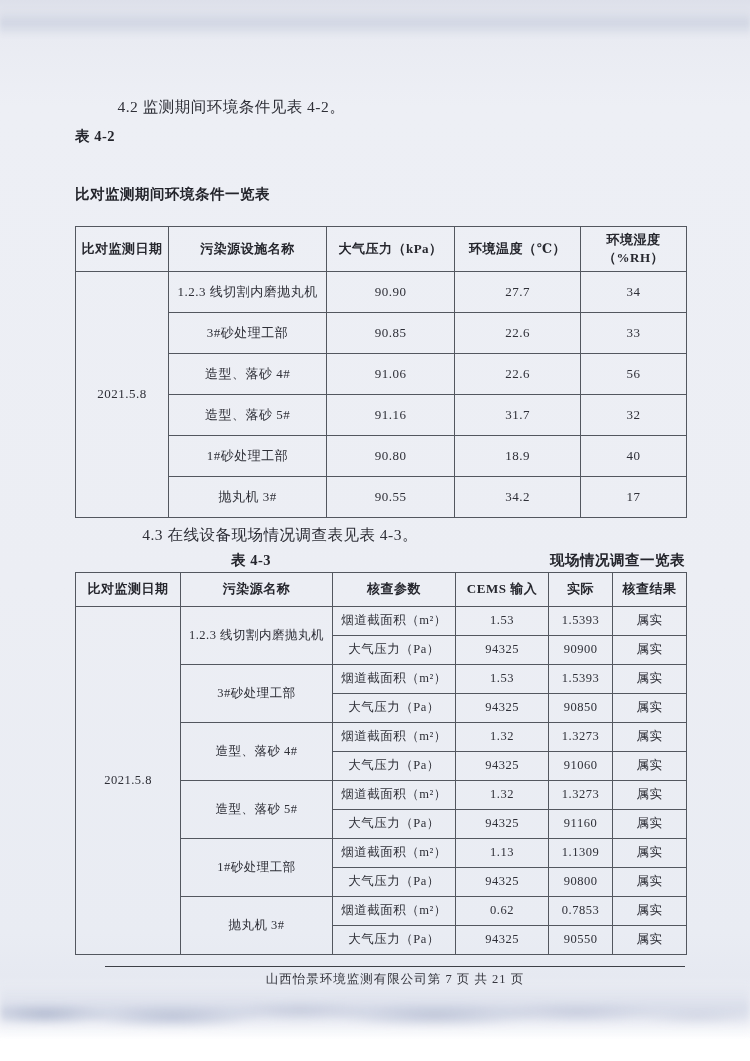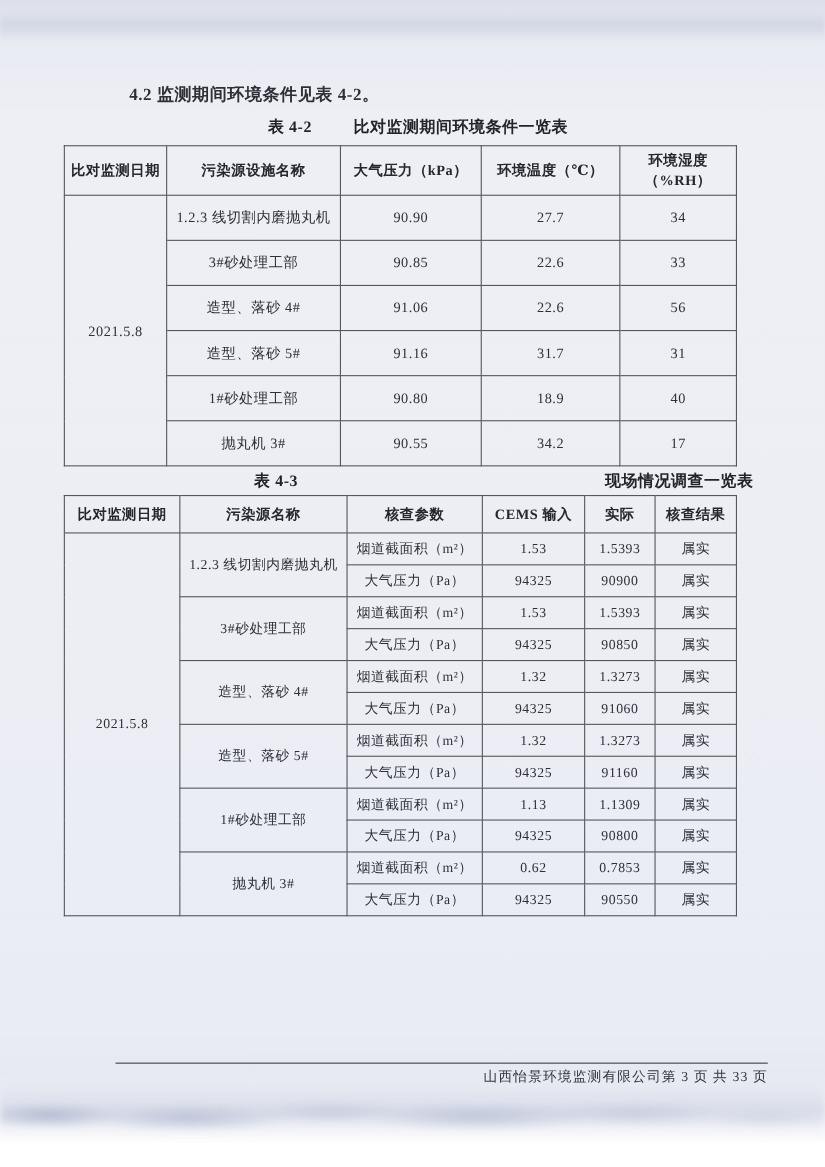--- a/index.html
+++ b/index.html
@@ -33,35 +33,35 @@
       radial-gradient(90px 13px at 93% 62%,  rgba(198,203,219,.5),  transparent 72%),
       linear-gradient(180deg, rgba(224,228,238,0) 0%, rgba(212,217,231,.85) 48%, rgba(236,238,245,.35) 82%, rgba(255,255,255,0) 100%);
     filter:blur(3px);
   }
   .content{position:absolute;inset:0;}
 
   .section-line{
     margin:0 65px 0 105px;
     font-size:15.5px;line-height:22px;letter-spacing:.5px;
   }
-  .s42{padding-top:76px;text-indent:.8em;font-weight:bold;}
+  .s42{padding-top:96px;text-indent:.8em;}
   .s43{margin-top:6px;text-indent:2.4em;}
 
   .caption{
     font-weight:bold;font-size:14.5px;line-height:20px;letter-spacing:.5px;
     color:#23242b;
   }
-  .caption42{margin:8px 65px 6px 75px;display:flex;justify-content:center;gap:2.6em;}
+  .caption42{margin:8px 65px 22px 75px;display:flex;gap:2.6em;flex-direction:column;}
   .caption43{position:relative;margin:4px 65px 2px 75px;height:20px;}
   .caption43 .tbl-label{position:absolute;left:156px;top:0;}
   .caption43 .tbl-title{position:absolute;left:0;right:0;top:0;text-align:right;padding-left:175px;}
 
   table{
     border-collapse:collapse;table-layout:fixed;
-    margin-left:58px;width:611px;
+    margin-left:75px;width:611px;
     font-size:13px;color:#2e2f37;
   }
   th,td{
     border:1.2px solid #53575f;
     text-align:center;vertical-align:middle;
     padding:0 3px;overflow:hidden;
     font-weight:normal;letter-spacing:.5px;
   }
   th{font-weight:bold;color:#26272e;}
   .t42 th{height:44px;}
@@ -73,24 +73,24 @@
   .t43 col.c0{width:105px;} .t43 col.c1{width:152px;} .t43 col.c2{width:123px;}
   .t43 col.c3{width:93px;}  .t43 col.c4{width:64px;}  .t43 col.c5{width:74px;}
 
   .para{
     margin:14px 64px 0 105px;
     font-size:15.5px;line-height:31px;letter-spacing:.3px;
     text-align:justify;text-indent:2.4em;
   }
 
   .footer{
-    position:absolute;left:105px;right:52px;top:966px;
+    position:absolute;left:105px;right:65px;top:966px;
     border-top:1.5px solid #3d4047;
     padding-top:4px;
-    display:flex;justify-content:flex-end;
+    display:flex;justify-content:center;
     font-size:12.5px;color:#33343c;letter-spacing:1px;
   }
 </style>
 </head>
 <body>
 
 <div class="sheet">
   <div class="top-smudge"></div>
 
   <div class="content">
@@ -134,37 +134,38 @@
       <tr>
         <td>造型、落砂 4#</td>
         <td>91.06</td>
         <td>22.6</td>
         <td>56</td>
       </tr>
       <tr>
         <td>造型、落砂 5#</td>
         <td>91.16</td>
         <td>31.7</td>
-        <td>31</td>
+        <td>32</td>
       </tr>
       <tr>
         <td>1#砂处理工部</td>
         <td>90.80</td>
         <td>18.9</td>
         <td>40</td>
       </tr>
       <tr>
         <td>抛丸机 3#</td>
         <td>90.55</td>
         <td>34.2</td>
         <td>17</td>
       </tr>
     </tbody>
       </table>
 
+    <div class="section-line s43">4.3 在线设备现场情况调查表见表 4-3。</div>
 
     <div class="caption caption43">
       <span class="tbl-label">表 4-3</span>
       <span class="tbl-title">现场情况调查一览表</span>
     </div>
 
     <table class="t43">
       <colgroup>
           <col class="c0">
           <col class="c1">
@@ -260,18 +261,18 @@
         <td>94325</td>
         <td>90550</td>
         <td>属实</td>
       </tr>
     </tbody>
       </table>
 
 
     <div class="footer">
       <span>山西怡景环境监测有限公司</span>
-      <span>第 3 页 共 33 页</span>
+      <span>第 7 页 共 21 页</span>
     </div>
   </div>
 
   <div class="bottom-smudge"></div>
 </div>
 
 </body></html>

